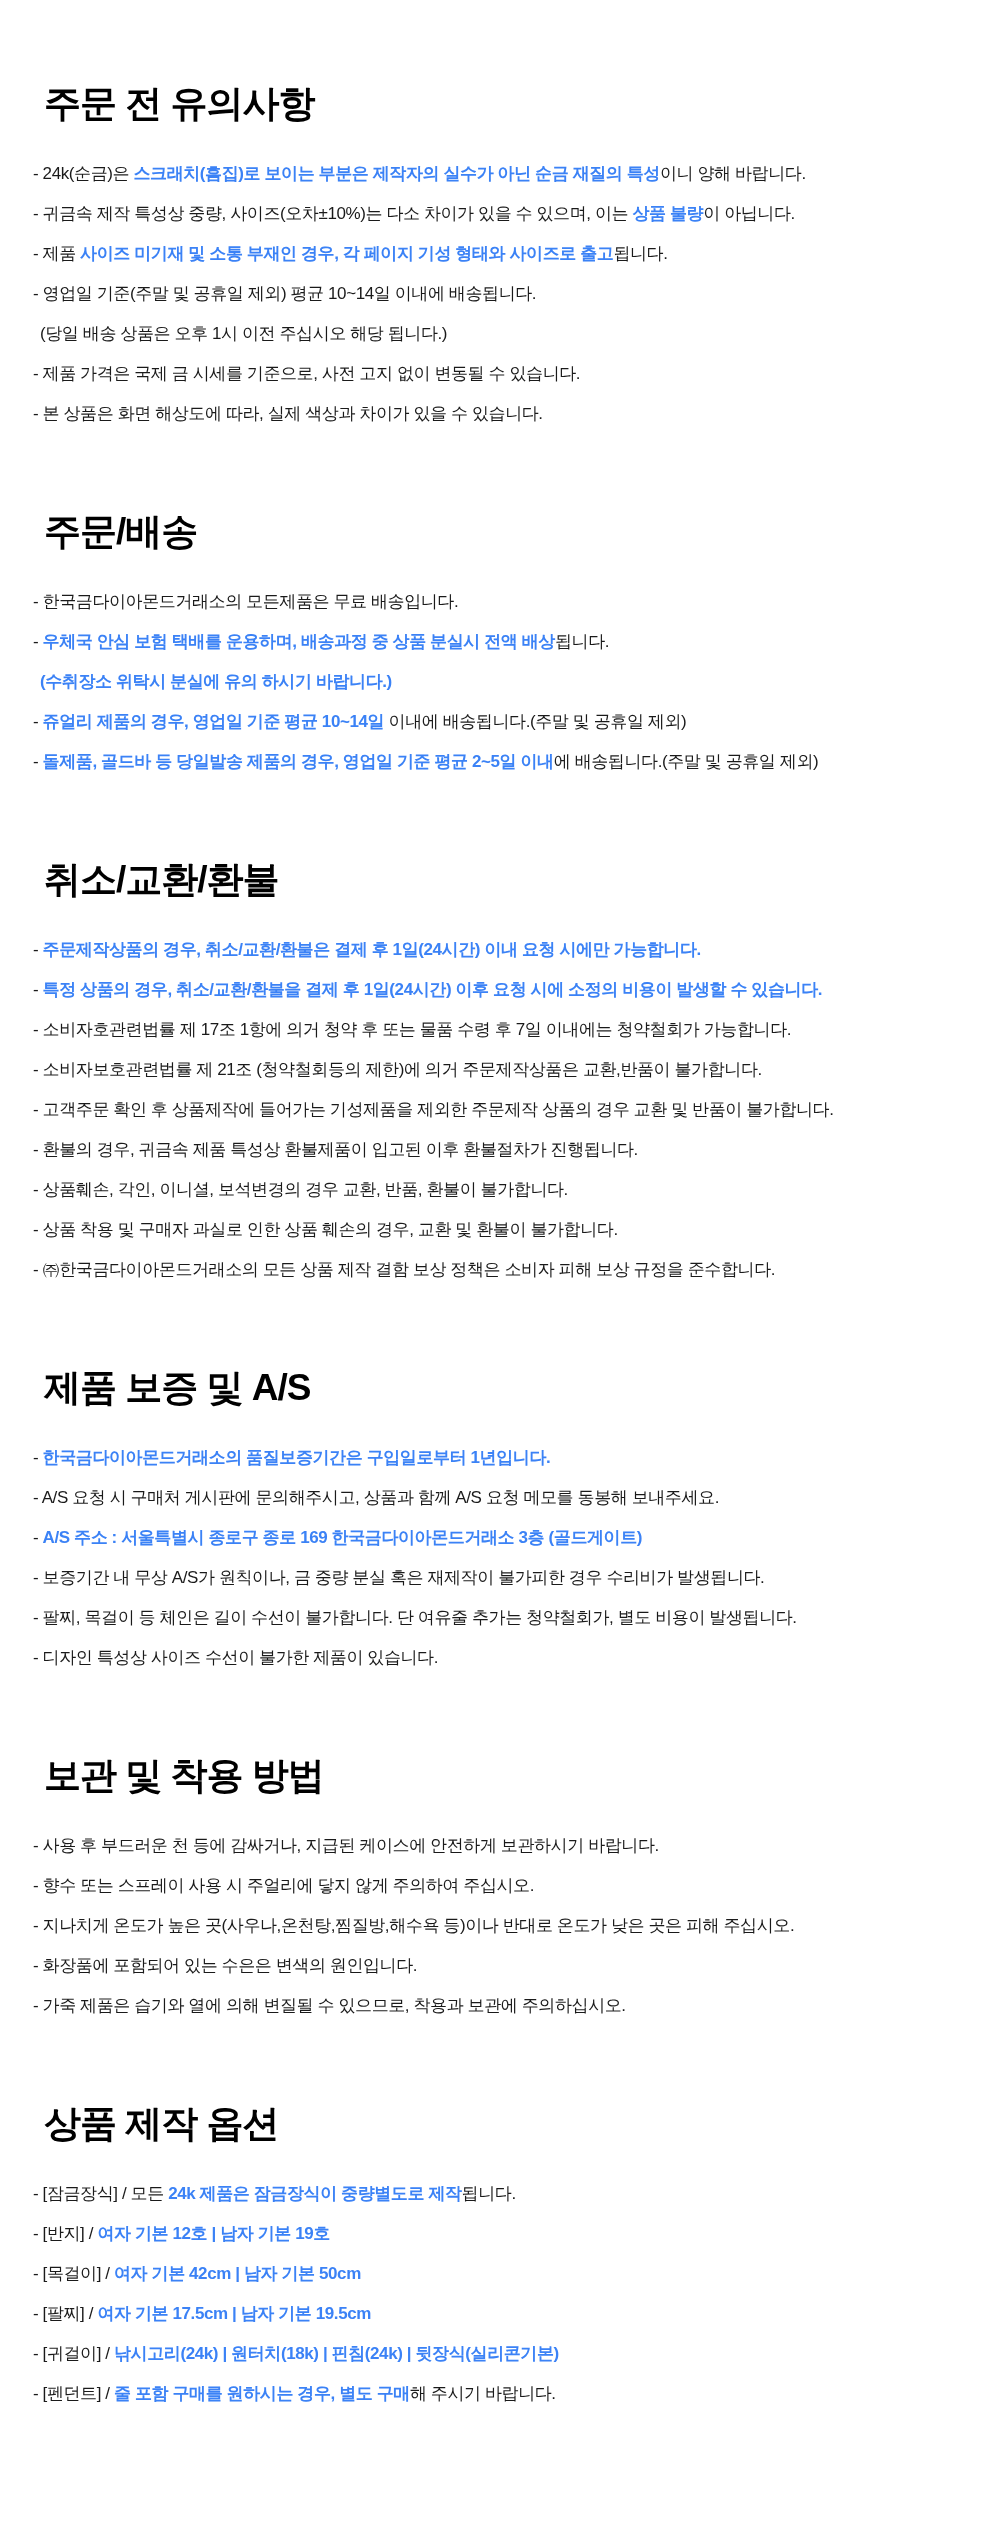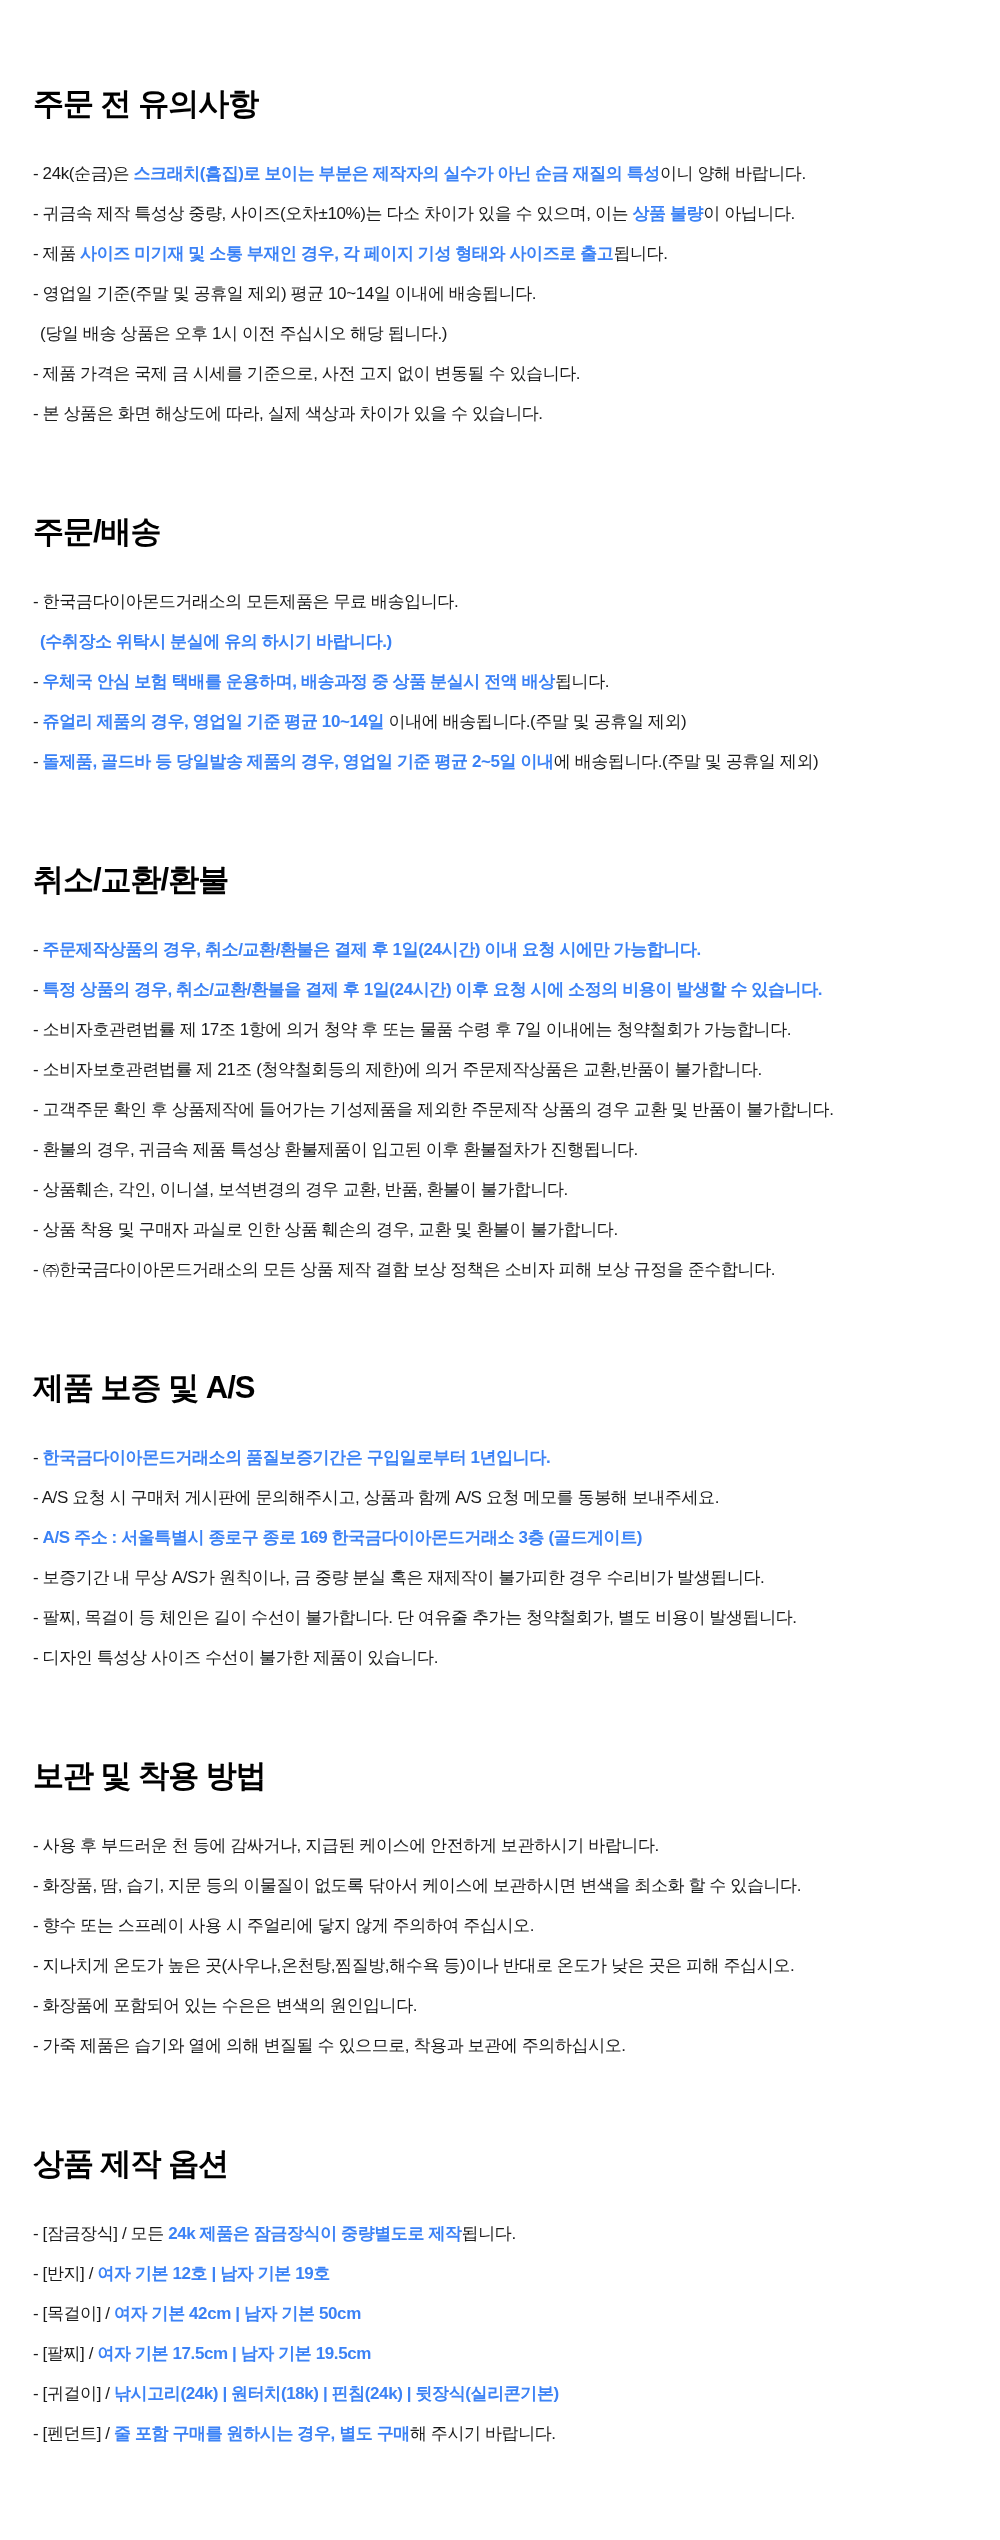--- a/index.html
+++ b/index.html
@@ -16,22 +16,22 @@
   }
   .page {
     box-sizing: border-box;
     width: 1000px;
     padding: 84px 36px 40px 33px;
   }
   section.notice-section {
     margin: 0 0 78px 0;
   }
   h2.section-title {
-    margin: 0 0 30px 0;
-    font-size: 31px;
+    margin: 0 0 30px 11px;
+    font-size: 37px;
     line-height: 40px;
     font-weight: 700;
     letter-spacing: -1px;
     color: #000000;
   }
   p.notice-line {
     margin: 0;
     font-size: 17px;
     line-height: 40px;
     height: 40px;
@@ -58,22 +58,22 @@
         <p class="notice-line"><span class="text-segment">- 영업일 기준(주말 및 공휴일 제외) 평균 10~14일 이내에 배송됩니다.</span></p>
         <p class="notice-line indent"><span class="text-segment">(당일 배송 상품은 오후 1시 이전 주십시오 해당 됩니다.)</span></p>
         <p class="notice-line"><span class="text-segment">- 제품 가격은 국제 금 시세를 기준으로, 사전 고지 없이 변동될 수 있습니다.</span></p>
         <p class="notice-line"><span class="text-segment">- 본 상품은 화면 해상도에 따라, 실제 색상과 차이가 있을 수 있습니다.</span></p>
       </div>
     </section>
     <section class="notice-section">
       <h2 class="section-title">주문/배송</h2>
       <div class="section-lines">
         <p class="notice-line"><span class="text-segment">- 한국금다이아몬드거래소의 모든제품은 무료 배송입니다.</span></p>
+        <p class="notice-line"><span class="text-segment">- </span><span class="text-segment b">우체국 안심 보험 택배를 운용하며, 배송과정 중 상품 분실시 전액 배상</span><span class="text-segment">됩니다.</span></p>
         <p class="notice-line indent"><span class="text-segment b">(수취장소 위탁시 분실에 유의 하시기 바랍니다.)</span></p>
-        <p class="notice-line"><span class="text-segment">- </span><span class="text-segment b">우체국 안심 보험 택배를 운용하며, 배송과정 중 상품 분실시 전액 배상</span><span class="text-segment">됩니다.</span></p>
         <p class="notice-line"><span class="text-segment">- </span><span class="text-segment b">쥬얼리 제품의 경우, 영업일 기준 평균 10~14일</span><span class="text-segment"> 이내에 배송됩니다.(주말 및 공휴일 제외)</span></p>
         <p class="notice-line"><span class="text-segment">- </span><span class="text-segment b">돌제품, 골드바 등 당일발송 제품의 경우, 영업일 기준 평균 2~5일 이내</span><span class="text-segment">에 배송됩니다.(주말 및 공휴일 제외)</span></p>
       </div>
     </section>
     <section class="notice-section">
       <h2 class="section-title">취소/교환/환불</h2>
       <div class="section-lines">
         <p class="notice-line"><span class="text-segment">- </span><span class="text-segment b">주문제작상품의 경우, 취소/교환/환불은 결제 후 1일(24시간) 이내 요청 시에만 가능합니다.</span></p>
         <p class="notice-line"><span class="text-segment">- </span><span class="text-segment b">특정 상품의 경우, 취소/교환/환불을 결제 후 1일(24시간) 이후 요청 시에 소정의 비용이 발생할 수 있습니다.</span></p>
         <p class="notice-line"><span class="text-segment">- 소비자호관련법률 제 17조 1항에 의거 청약 후 또는 물품 수령 후 7일 이내에는 청약철회가 가능합니다.</span></p>
@@ -93,21 +93,20 @@
         <p class="notice-line"><span class="text-segment">- </span><span class="text-segment b">A/S 주소 : 서울특별시 종로구 종로 169 한국금다이아몬드거래소 3층 (골드게이트)</span></p>
         <p class="notice-line"><span class="text-segment">- 보증기간 내 무상 A/S가 원칙이나, 금 중량 분실 혹은 재제작이 불가피한 경우 수리비가 발생됩니다.</span></p>
         <p class="notice-line"><span class="text-segment">- 팔찌, 목걸이 등 체인은 길이 수선이 불가합니다. 단 여유줄 추가는 청약철회가, 별도 비용이 발생됩니다.</span></p>
         <p class="notice-line"><span class="text-segment">- 디자인 특성상 사이즈 수선이 불가한 제품이 있습니다.</span></p>
       </div>
     </section>
     <section class="notice-section">
       <h2 class="section-title">보관 및 착용 방법</h2>
       <div class="section-lines">
         <p class="notice-line"><span class="text-segment">- 사용 후 부드러운 천 등에 감싸거나, 지급된 케이스에 안전하게 보관하시기 바랍니다.</span></p>
-        <p class="notice-line"><span class="text-segment">- 화장품, 땀, 습기, 지문 등의 이물질이 없도록 닦아서 케이스에 보관하시면 변색을 최소화 할 수 있습니다.</span></p>
         <p class="notice-line"><span class="text-segment">- 향수 또는 스프레이 사용 시 주얼리에 닿지 않게 주의하여 주십시오.</span></p>
         <p class="notice-line"><span class="text-segment">- 지나치게 온도가 높은 곳(사우나,온천탕,찜질방,해수욕 등)이나 반대로 온도가 낮은 곳은 피해 주십시오.</span></p>
         <p class="notice-line"><span class="text-segment">- 화장품에 포함되어 있는 수은은 변색의 원인입니다.</span></p>
         <p class="notice-line"><span class="text-segment">- 가죽 제품은 습기와 열에 의해 변질될 수 있으므로, 착용과 보관에 주의하십시오.</span></p>
       </div>
     </section>
     <section class="notice-section">
       <h2 class="section-title">상품 제작 옵션</h2>
       <div class="section-lines">
         <p class="notice-line"><span class="text-segment">- [잠금장식] / 모든 </span><span class="text-segment b">24k 제품은 잠금장식이 중량별도로 제작</span><span class="text-segment">됩니다.</span></p>

